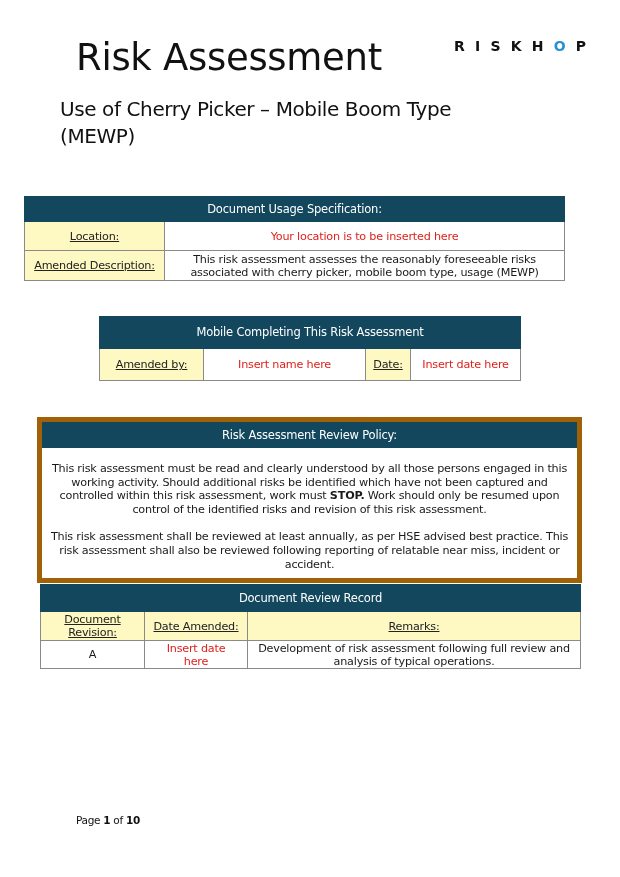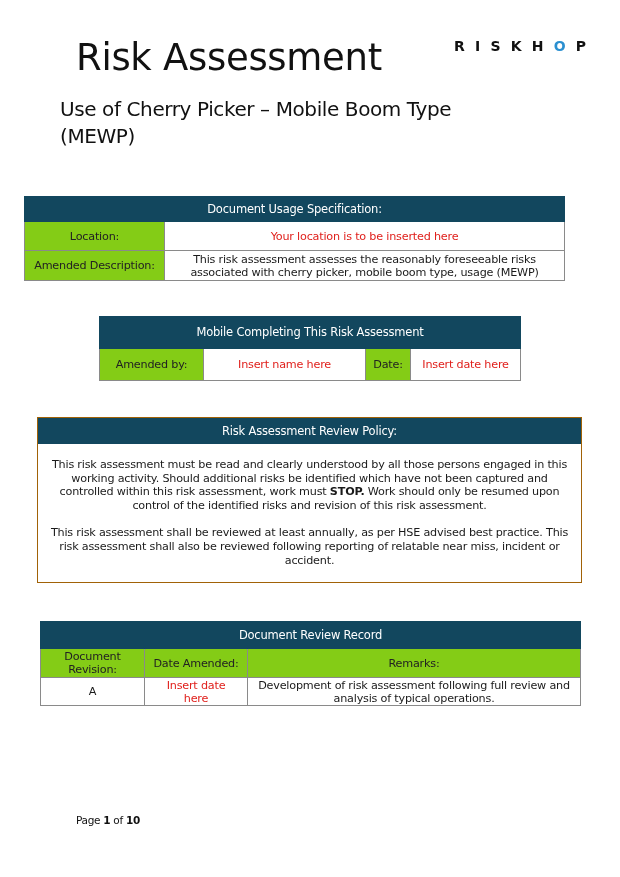--- a/index.html
+++ b/index.html
@@ -27,25 +27,25 @@
   table { border-collapse: collapse; table-layout: fixed; }
   td, th {
     border: 1px solid #8a8a8a; text-align: center; vertical-align: middle;
     font-size: 11.2px; font-weight: normal; padding: 0 4px; line-height: 13px;
     letter-spacing: -0.2px;
   }
   th.hdr {
     background: #12475e; color: #ffffff; border-color: #12475e;
     font-size: 11.5px;
   }
-  td.lbl { background: #84cc16; color: #222; }
+  td.lbl { background: #fef9c3; color: #222; text-decoration: underline; }
   td.red { color: #e0201c; }
   .policy {
     left: 37px; top: 417px; width: 545px; height: 166px;
-    border: 1px solid #a16207; box-sizing: border-box;
+    border: 5px solid #a16207; box-sizing: border-box;
   }
   .policy .hdr {
     background: #12475e; color: #fff; height: 26px; line-height: 26px;
     text-align: center; font-size: 11.5px; letter-spacing: -0.2px;
   }
   .policy .body {
     padding: 14px 6px 0 6px; text-align: center; font-size: 11.2px;
     line-height: 13.6px; color: #1a1a1a; letter-spacing: -0.2px;
   }
   .policy p { margin: 0 0 14px 0; }
@@ -108,21 +108,21 @@
   </table>
 
 <div class="abs policy">
   <div class="hdr">Risk Assessment Review Policy:</div>
   <div class="body">
     <p><span>This risk assessment must be read and clearly understood by all those persons engaged in this working activity. Should additional risks be identified which have not been captured and controlled within this risk assessment, work must </span><b>STOP.</b><span> Work should only be resumed upon control of the identified risks and revision of this risk assessment.</span></p>
     <p>This risk assessment shall be reviewed at least annually, as per HSE advised best practice. This risk assessment shall also be reviewed following reporting of relatable near miss, incident or accident.</p>
   </div>
 </div>
 
-<table class="abs" style="left:40px; top:621px; width:540px;">
+<table class="abs" style="left:40px; top:584px; width:540px;">
   <colgroup>
       <col style="width:104px">
       <col style="width:103px">
       <col style="width:333px">
     </colgroup>
   <tbody>
       <tr style="height:27px">
     <th class="hdr" colspan="3">Document Review Record</th>
   </tr>
   <tr style="height:29px">

